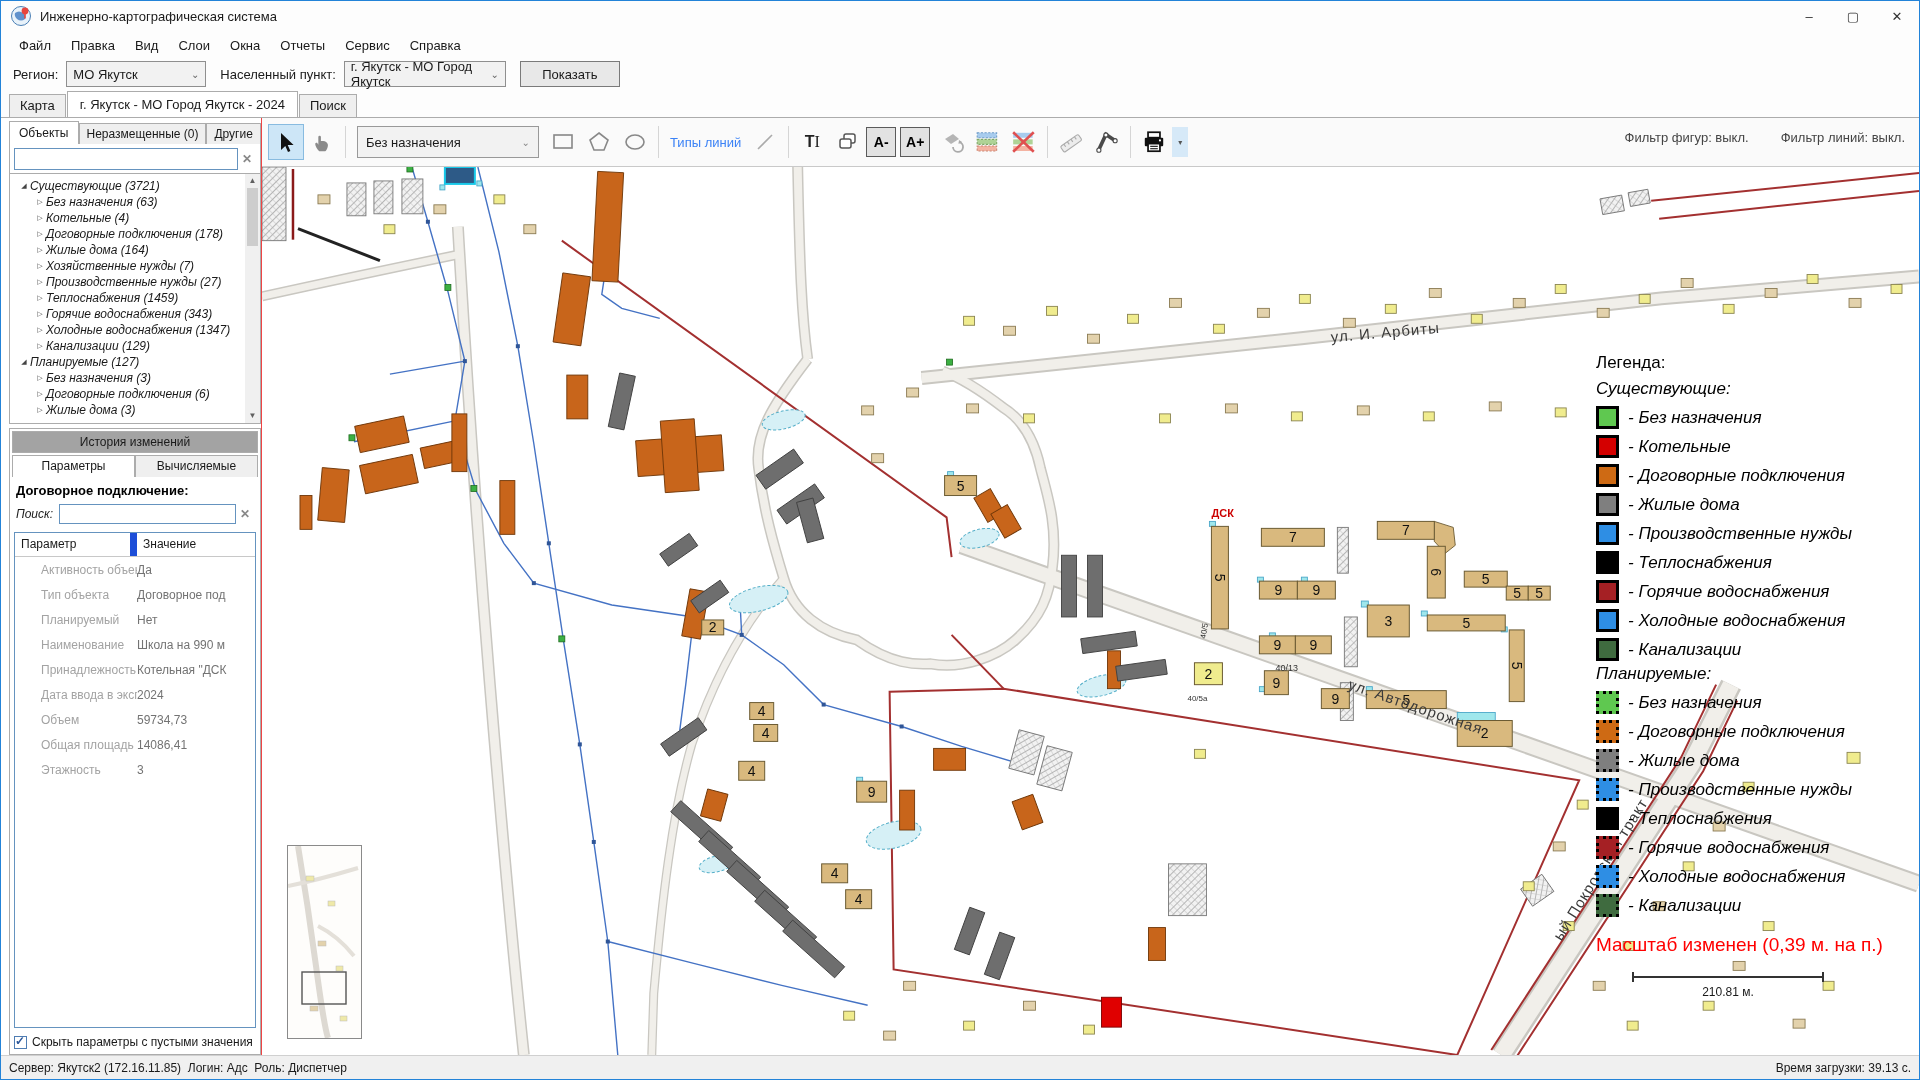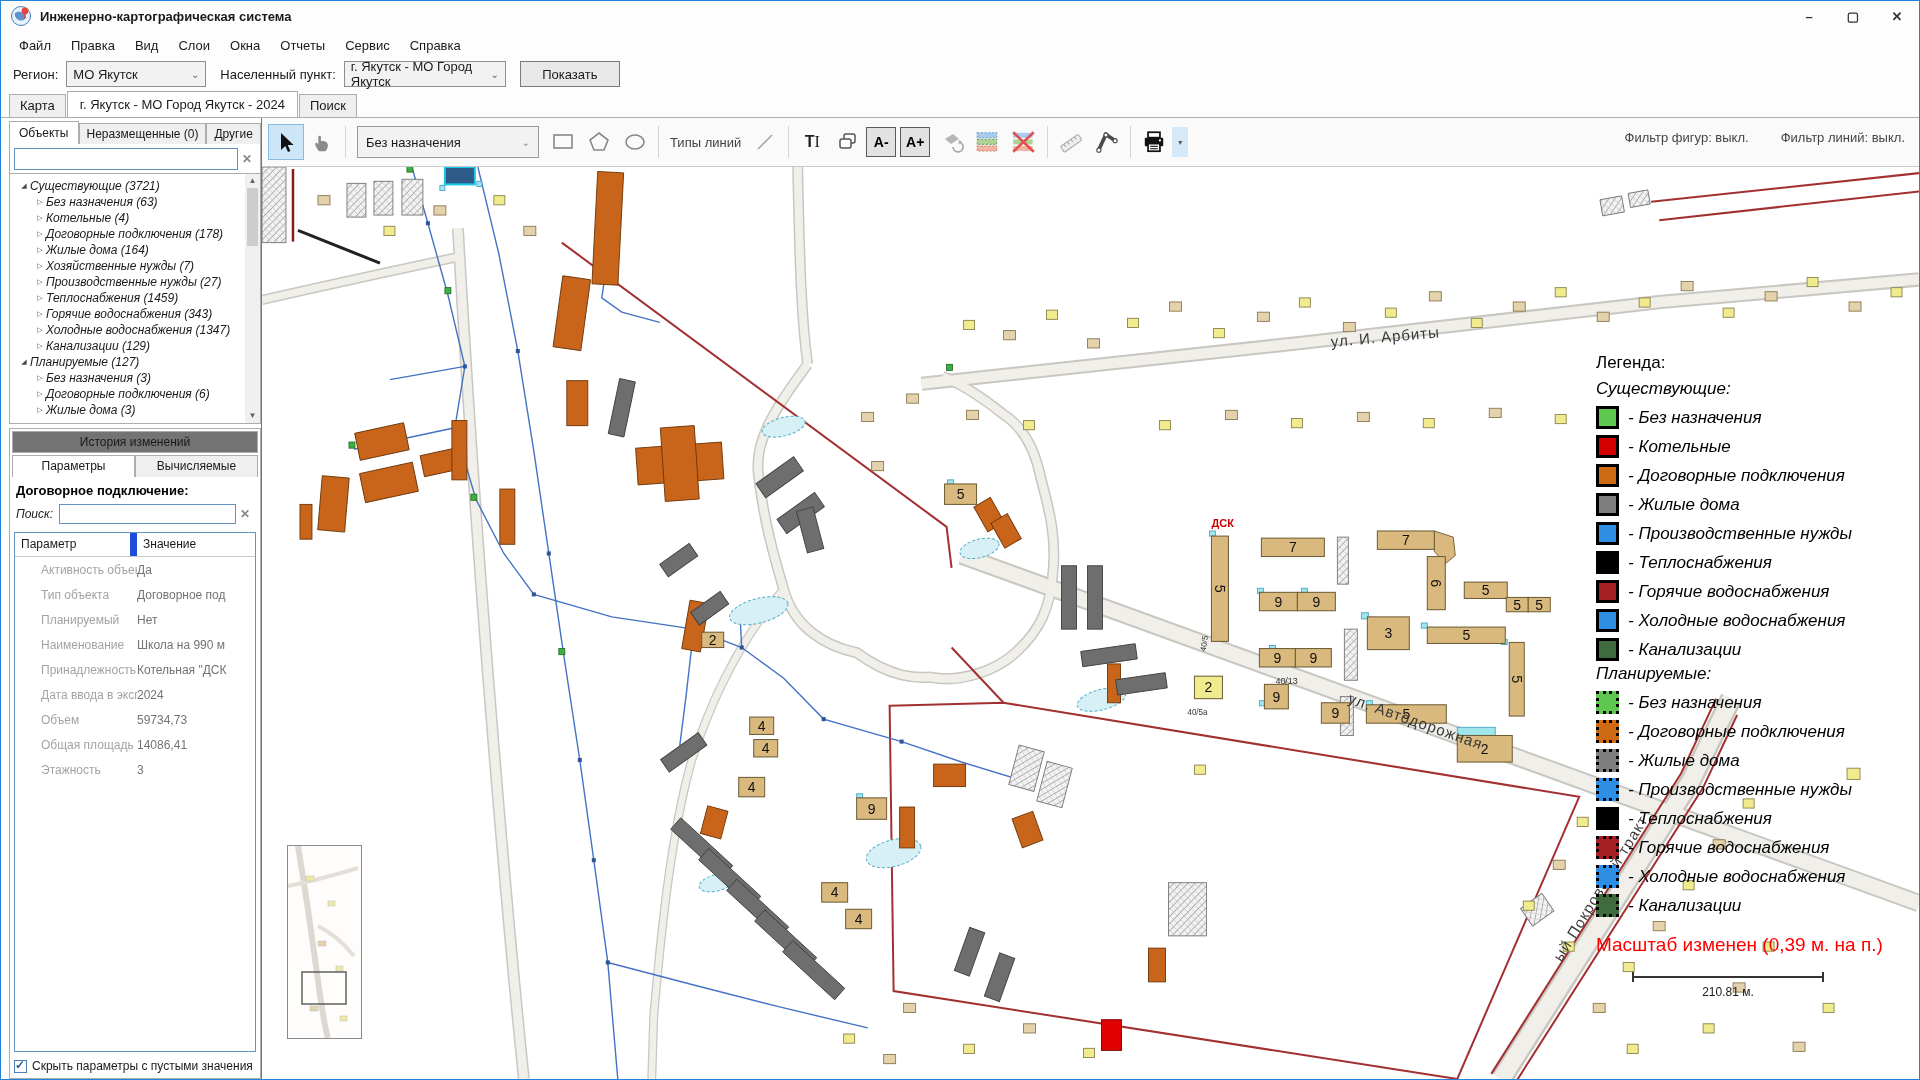--- a/index.html
+++ b/index.html
@@ -1,20 +1,20 @@
 <!DOCTYPE html>
 <html><head>
 <meta charset="utf-8">
 <style>
   * { margin:0; padding:0; box-sizing:border-box; }
   html,body { width:1920px; height:1080px; overflow:hidden; font-family:"Liberation Sans",sans-serif; }
   .window { width:1920px; height:1080px; border:1px solid #2383D8; background:#FDFDFD; display:flex; flex-direction:column; }
 
   
-  .titlebar { height:30px; display:flex; align-items:center; background:#FDFDFD; flex:none;font-weight:bold; }
+  .titlebar { height:30px; display:flex; align-items:center; background:#FDFDFD; flex:none; }
   .app-icon { width:22px; height:22px; margin:0 8px 0 9px; }
   .title-text { font-size:13px; color:#1a1a1a; }
   .win-controls { margin-left:auto; display:flex; height:100%; }
   .win-btn { width:44px; display:flex; align-items:center; justify-content:center; font-size:13px; color:#333; }
 
   
   .menubar { height:26px; display:flex; align-items:flex-end; padding-left:8px; background:#FDFDFD; flex:none; }
   .mitem { padding:4px 10px; font-size:13px; color:#1a1a1a; }
 
   
@@ -46,21 +46,21 @@
   .tree { flex:1; overflow:hidden; padding-top:4px; }
   .titem { height:16px; display:flex; align-items:center; font-size:12px; font-style:italic; color:#1a1a1a; white-space:nowrap; }
   .titem .arr { width:12px; font-style:normal; font-size:7px; color:#444; text-align:center; flex:none; }
   .vscroll { width:15px; background:#F0F0F0; display:flex; flex-direction:column; align-items:center; flex:none; }
   .varr { height:14px; font-size:8px; color:#606060; line-height:14px; }
   .vthumb { width:11px; height:58px; background:#CDCDCD; }
   .vtrack { flex:1; }
 
   
   .params-sec { flex:1; margin-top:4px; display:flex; flex-direction:column; border:1px solid #ACACAC; min-height:0; }
-  .history-tab { height:22px; margin:2px 2px 0; background:#737373; border:1px solid #ACACAC; font-size:12px; display:flex; align-items:center; justify-content:center; color:#1a1a1a; }
+  .history-tab { height:22px; margin:2px 2px 0; background:#a3a3a3; border:1px solid #ACACAC; font-size:12px; display:flex; align-items:center; justify-content:center; color:#1a1a1a; }
   .ptabs { height:24px; display:flex; align-items:flex-end; padding:0 2px; }
   .ptab { flex:1; padding:3px 0 4px; text-align:center; border:1px solid #ACACAC; border-bottom:none; background:#EFEFEF; font-size:12px; color:#1a1a1a; }
   .ptab.active { background:#FFF; }
   .obj-type-header { font-size:13px; font-weight:bold; color:#000; padding:6px 6px 2px; }
   .psearch { height:28px; display:flex; align-items:center; padding:0 6px; }
   .psearch .plabel { font-size:12px; font-style:italic; margin-right:6px; color:#1a1a1a; }
   .psearch input { flex:1; height:20px; border:1px solid #6593BF; outline:none; font-size:12px; padding:0 4px; }
   .param-table { flex:1; margin:4px 4px 2px; border:1px solid #6593BF; overflow:hidden; display:flex; flex-direction:column; min-height:0; }
   .pt-head { height:24px; display:flex; border-bottom:1px solid #C8C8C8; }
   .pt-head div { font-size:12px; color:#1a1a1a; padding:4px 6px; }
@@ -74,21 +74,21 @@
   .hide-empty span { font-size:12px; color:#1a1a1a; white-space:nowrap; }
 
   
   .map-area { flex:1; display:flex; flex-direction:column; border-left:1px solid #ef4444; min-width:0; }
   .map-toolbar { height:48px; flex:none; display:flex; align-items:center; padding:0 6px; background:#FAFAFA; position:relative; }
   .tbtn { width:36px; height:36px; display:flex; align-items:center; justify-content:center; border:1px solid transparent; flex:none; }
   .tbtn.sel { background:#CDE6F7; border-color:#88BBE0; }
   .tsep { width:1px; height:32px; background:#D5D5D5; margin:0 5px; flex:none; }
   .tcombo { width:182px; height:32px; background:#F2F2F2; border:1px solid #999; display:flex; align-items:center; padding:0 8px; font-size:13px; color:#1a1a1a; margin:0 6px; flex:none; }
   .tcombo .chev { margin-left:auto; color:#888; font-size:10px; }
-  .gray-label { font-size:13px; color:#404040; margin:0 6px; flex:none; }
+  .gray-label { font-size:13px; color:#3b82f6; margin:0 6px; flex:none; }
   .abtn { width:30px; height:30px; border:1px solid #5A5A5A; background:#E2E2E2; font-weight:bold; font-size:14px; color:#000; display:flex; align-items:center; justify-content:center; margin-right:4px; flex:none; }
   .ticon { font-size:16px; font-weight:bold; color:#222; }
   .ticon .ibeam { font-family:"Liberation Serif",serif; font-weight:normal; }
   .filters { position:absolute; right:14px; top:12px; display:flex; gap:32px; }
   .filters span { font-size:13px; color:#444; }
   .ddmini { width:16px; height:30px; background:#D6E9F8; display:flex; align-items:center; justify-content:center; font-size:8px; color:#555; flex:none; }
 
   .map-canvas { flex:1; position:relative; background:#FFF; border-top:1px solid #C9C9C9; min-height:0; }
   .map-canvas svg.mapsvg { width:100%; height:100%; display:block; }
 
@@ -861,13 +861,17 @@
             <rect x="48" y="120" width="7" height="5" fill="#EFE9A8" stroke="#BBB" stroke-width="0.5"></rect>
             <rect x="22" y="160" width="8" height="5" fill="#E3D2AC" stroke="#BBB" stroke-width="0.5"></rect>
             <rect x="52" y="170" width="7" height="5" fill="#EFE9A8" stroke="#BBB" stroke-width="0.5"></rect>
             <rect x="14" y="126" width="44" height="32" fill="none" stroke="#555" stroke-width="1.4"></rect>
           </svg>
         </div>
       </div>
     </div>
   </div>
 
+  <div class="statusbar">
+    <span class="sb-left">Сервер: Якутск2 (172.16.11.85)  Логин: Адс  Роль: Диспетчер</span>
+    <span class="sb-right">Время загрузки: 39.13 с.</span>
+  </div>
 </div>
 
 </body></html>

